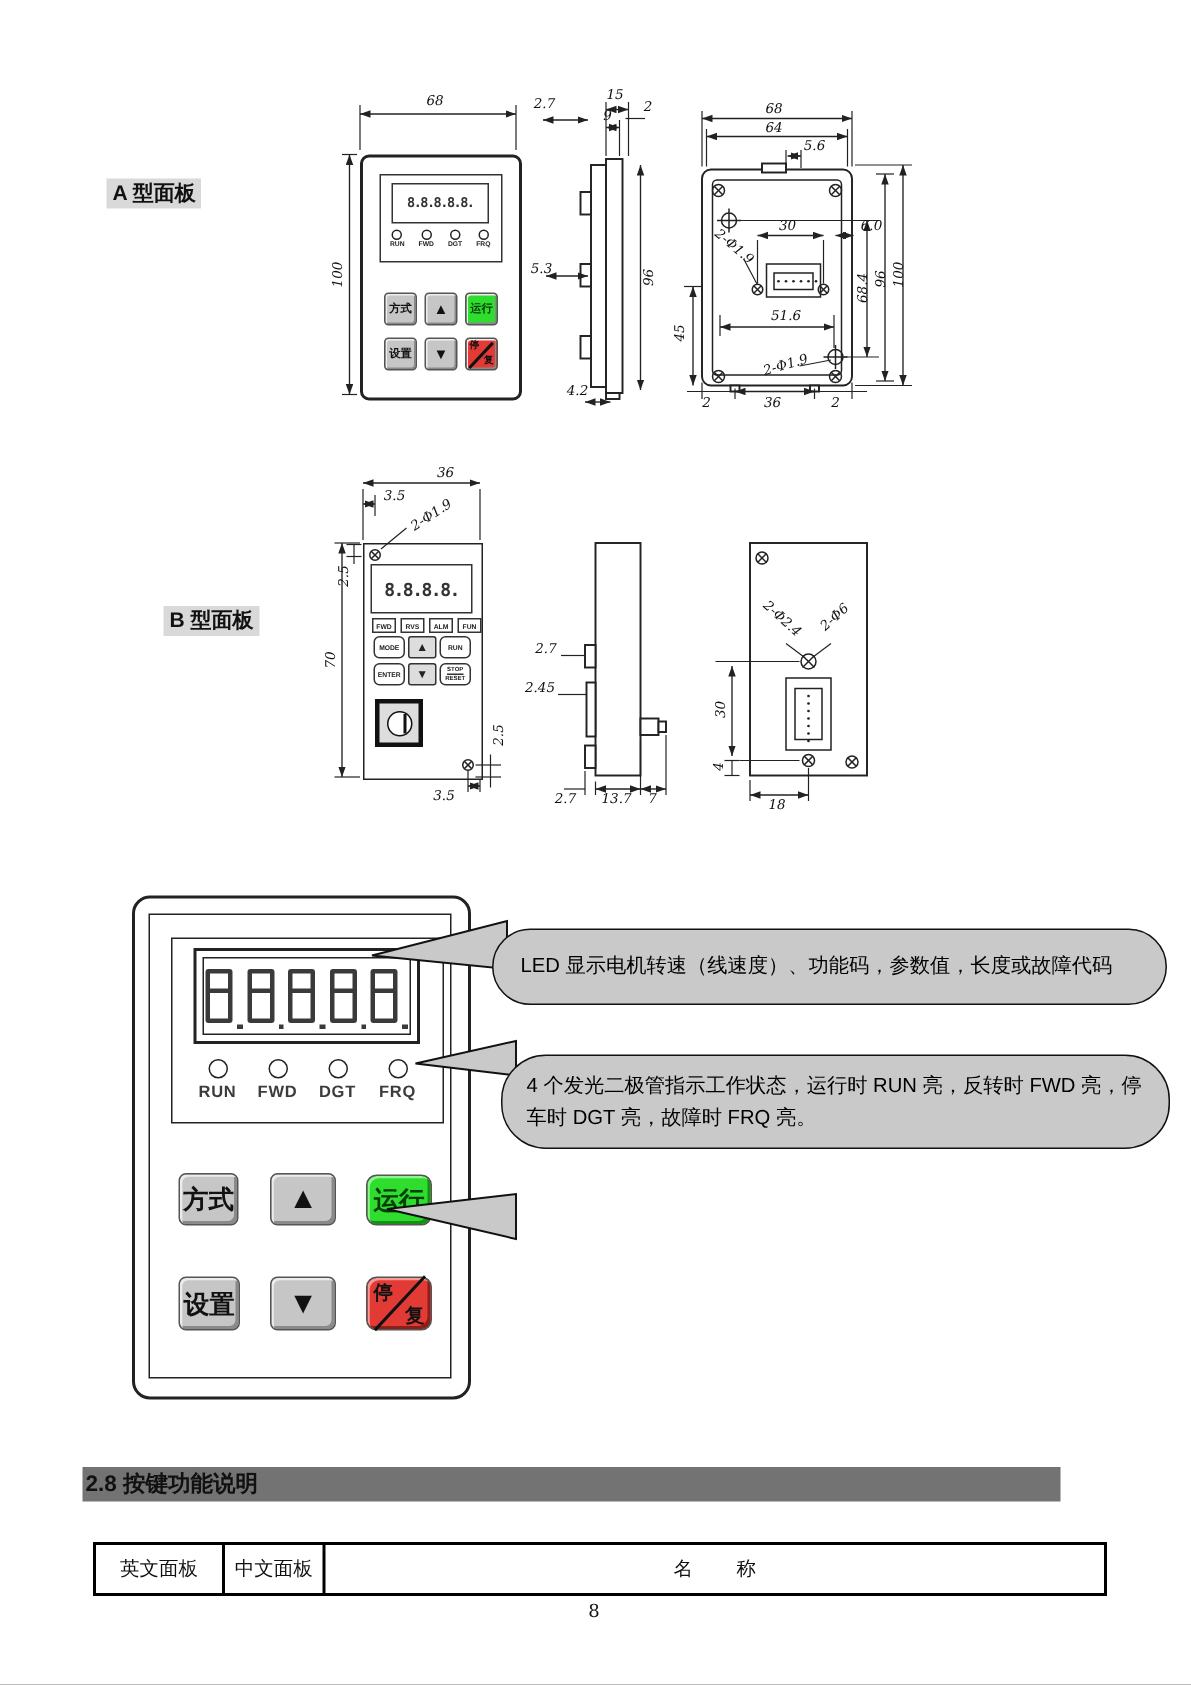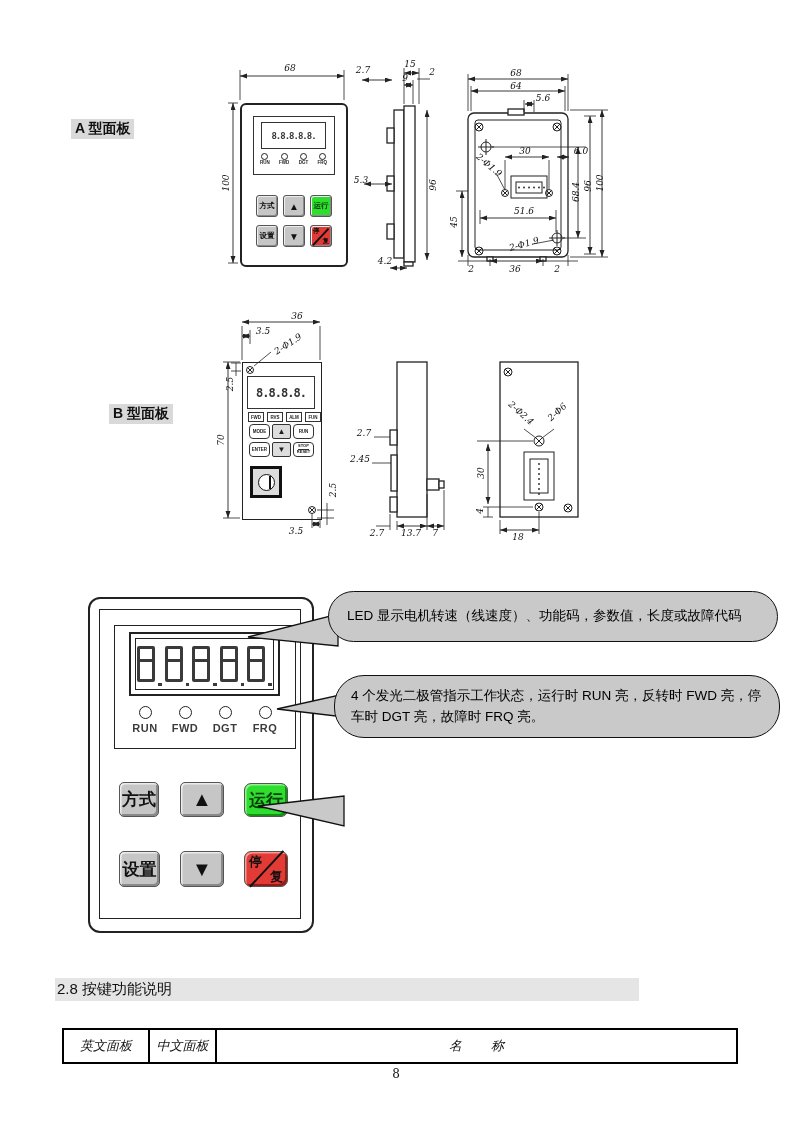--- a/index.html
+++ b/index.html
@@ -62,26 +62,26 @@
           box-shadow:inset 1.5px 1.5px 0 #ececec,inset -2px -2px 0 #8a8a8a;
           font-size:17px;font-weight:bold;color:#111;}
   .bp-btn.green{background:#2fdd2f;color:#063c06;box-shadow:inset 1.5px 1.5px 0 #8ef58e,inset -2px -2px 0 #159015;border-radius:7px;}
   .bp-btn.red{background:#e23b35;color:#111;box-shadow:inset 1.5px 1.5px 0 #f59a95,inset -2px -2px 0 #8f1d18;border-radius:7px;}
   .stoptxt{position:absolute;font-size:13px;font-weight:bold;line-height:1;}
   .sronly{position:absolute;width:1px;height:1px;overflow:hidden;clip-path:inset(50%);}
   
   svg.tails{position:absolute;left:0;top:0;z-index:3;pointer-events:none;}
   svg.tails .tail{fill:#c9c9c9;stroke:#111;stroke-width:1.3;}
   .bubble{position:absolute;z-index:4;background:#c9c9c9;border:1.5px solid #111;
-          font-size:13.5px;line-height:1.55;color:#000;display:flex;align-items:center;}
+          font-size:13.5px;line-height:1.55;color:#000;display:flex;align-items:center;margin-top:28px;}
   
-  .bar28{position:absolute;left:55px;top:978px;width:584px;height:23px;background:#e5e5e5;z-index:1;
-         display:flex;align-items:center;font-weight:normal;font-size:15px;padding-left:2px;box-sizing:border-box;}
+  .bar28{position:absolute;left:55px;top:978px;width:652px;height:23px;background:#737373;z-index:1;
+         display:flex;align-items:center;font-weight:bold;font-size:15px;padding-left:2px;box-sizing:border-box;}
   .t28{position:absolute;left:62px;top:1028px;width:676px;height:36px;border:2px solid #000;
-       display:flex;z-index:1;box-sizing:border-box;font-style:italic;}
+       display:flex;z-index:1;box-sizing:border-box;}
   .t28 .cell{border-right:2px solid #000;display:flex;align-items:center;justify-content:center;
              font-size:13px;box-sizing:border-box;}
   .t28 .cell:last-child{border-right:none;flex:1;letter-spacing:6px;}
   .pageno{position:absolute;left:386px;top:1067px;width:20px;text-align:center;
           font:12px "DejaVu Serif",serif;z-index:1;}
 </style>
 </head>
 <body>
 
 <div class="page">

